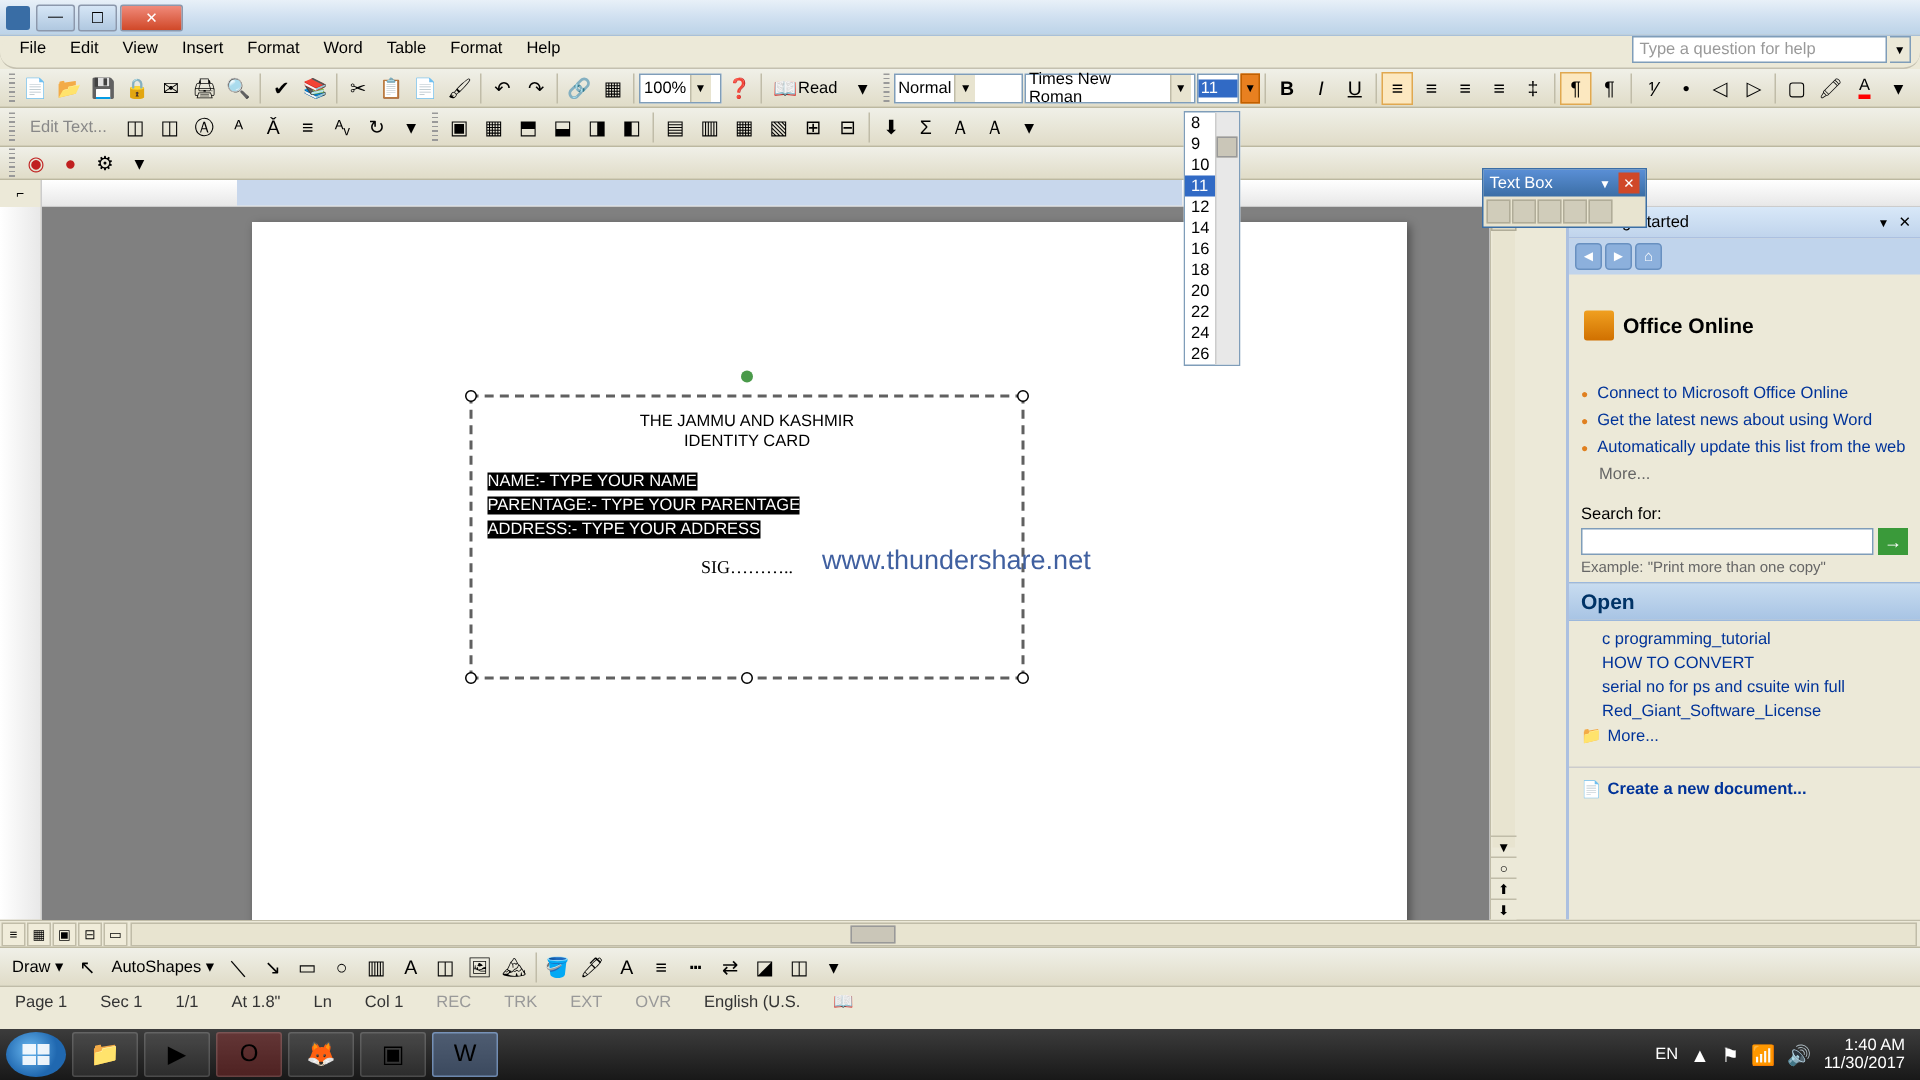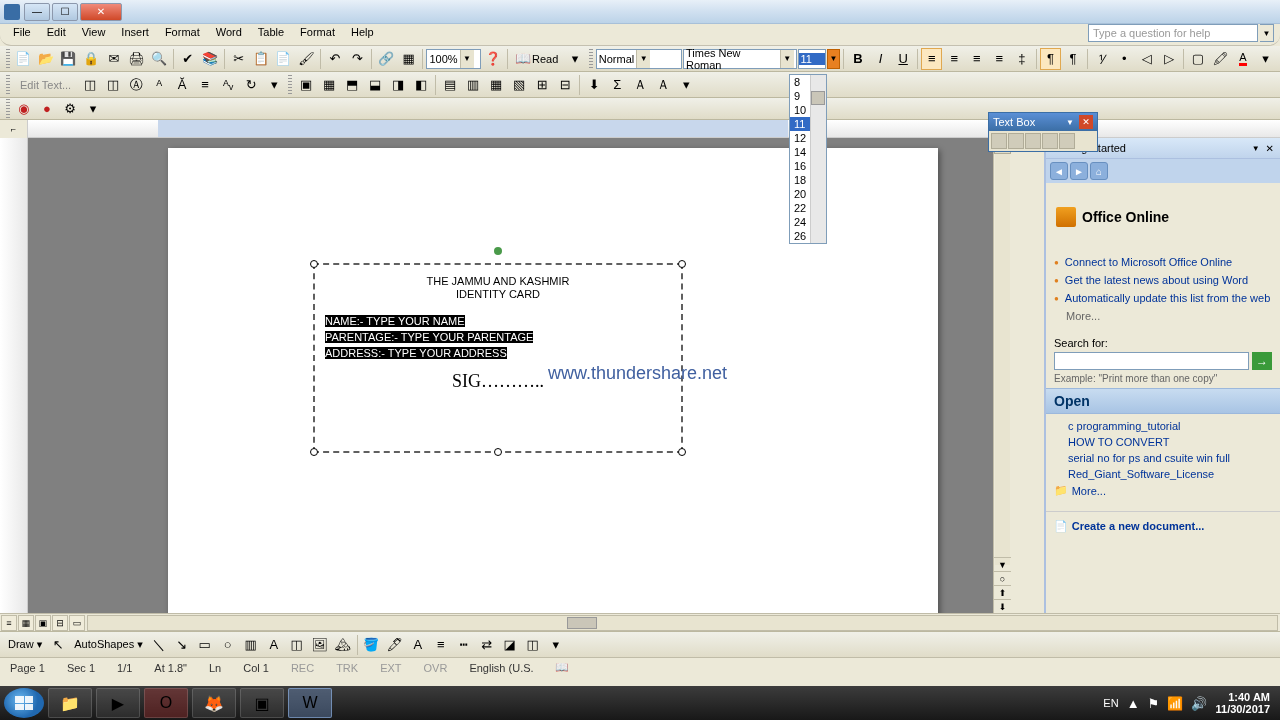--- a/index.html
+++ b/index.html
@@ -40,21 +40,21 @@
 .doc-area { flex: 1; background: #808080; overflow: auto; position: relative; padding: 10px 0 0 140px; }
 .page { width: 770px; height: 470px; background: #fff; box-shadow: 2px 2px 6px rgba(0,0,0,0.4); position: relative; }
 
 
 .textbox { position: absolute; left: 145px; top: 115px; width: 370px; height: 190px; border: 2px dashed #606060; background: #fff; padding: 10px 10px; }
 .textbox .handle { position: absolute; width: 8px; height: 8px; background: #fff; border: 1px solid #000; border-radius: 50%; }
 .textbox .rot { position:absolute; left:50%; top:-18px; width:8px; height:8px; background:#4a9a4a; border-radius:50%; transform:translateX(-50%);}
 .textbox .title { text-align: center; font-family: 'Times New Roman', serif; font-size: 15px; line-height: 1.2; margin-bottom: 12px; }
 .textbox .line { font-family: 'Times New Roman', serif; font-size: 14px; }
 .textbox .line span { background: #000; color: #fff; }
-.textbox .sig { text-align: center; font-family: 'Times New Roman', serif; font-size: 18px; margin-top: 10px; }
+.textbox .sig { text-align: center; font-family: 'Times New Roman', serif; font-size: 12px; margin-top: 10px; }
 .watermark { position:absolute; left:380px; top:215px; color:#4060a0; font-size:18px; font-family: Arial; pointer-events:none; }
 
 
 .fontsize-dd { position: absolute; left: 789px; top: 74px; width: 38px; background: #fff; border: 1px solid #7f9db9; z-index: 100; }
 .fontsize-dd .sz { padding: 1px 4px; cursor: pointer; font-size: 11px; }
 .fontsize-dd .sz.hl { background: #316ac5; color: #fff; }
 .fontsize-dd .scrollbar { position:absolute; right:0; top:0; bottom:0; width:16px; background:#e8e8e8; border-left:1px solid #ccc; }
 .fontsize-dd .thumb { position:absolute; right:1px; top:16px; width:14px; height:14px; background:#cac6b8; border:1px solid #999; }
 
 
@@ -110,21 +110,21 @@
 .statusbar .dim { color:#999; }
 
 
 .taskbar { position:absolute; bottom:0; left:0; right:0; height:34px; background: linear-gradient(#3c3c3c,#181818); display:flex; align-items:center; padding:0 4px; }
 .taskbar .start { width:40px; height:30px; background: radial-gradient(circle at 40% 40%, #6ab8f0 0%, #2068b0 60%); border-radius:50%; cursor:pointer; display:flex; align-items:center; justify-content:center; }
 .taskbar .start .win { width:18px; height:14px; display:grid; grid-template:1fr 1fr/1fr 1fr; gap:1px;}
 .taskbar .start .win div{ background:#fff; opacity:.9;}
 .taskbar .tbtn { width:44px; height:30px; margin-left:4px; background:rgba(255,255,255,.08); border:1px solid rgba(255,255,255,.15); border-radius:2px; cursor:pointer; display:flex; align-items:center; justify-content:center; font-size:16px;}
 .taskbar .tray { margin-left:auto; display:flex; align-items:center; gap:8px; color:#fff; font-size:11px; padding-right:6px;}
 .taskbar .tray .ic { font-size:13px; cursor:pointer; }
-.taskbar .clock { text-align:right; line-height:1.1;font-weight:bold; }
+.taskbar .clock { text-align:right; line-height:1.1; }
 
 
 .vscroll-pane { width: 18px; background:#ece9d8; border-left:1px solid #c0bca8; position:relative;}
 .vscroll-pane .arrow { height:16px; background:#e0dcc8; border:1px solid #b0ac98; display:flex; align-items:center; justify-content:center; font-size:8px; cursor:pointer;}
 .vscroll-pane .track { position:absolute; top:16px; bottom:48px; left:1px; right:1px; background:#e8e4d0;}
 .vscroll-pane .extras { position:absolute; bottom:0; left:0; right:0;}
 .vscroll-pane .extras .e { height:14px; border-top:1px solid #c0bca8; display:flex; align-items:center; justify-content:center; font-size:9px; cursor:pointer;}
 
 .font-size-field { position:relative; background:#316ac5; color:#fff; width:26px; padding:0 2px;}
 .fs-dd-arrow { width:14px; height:20px; background:#e88020; display:flex; align-items:center; justify-content:center; font-size:8px; border:1px solid #c06000;}

